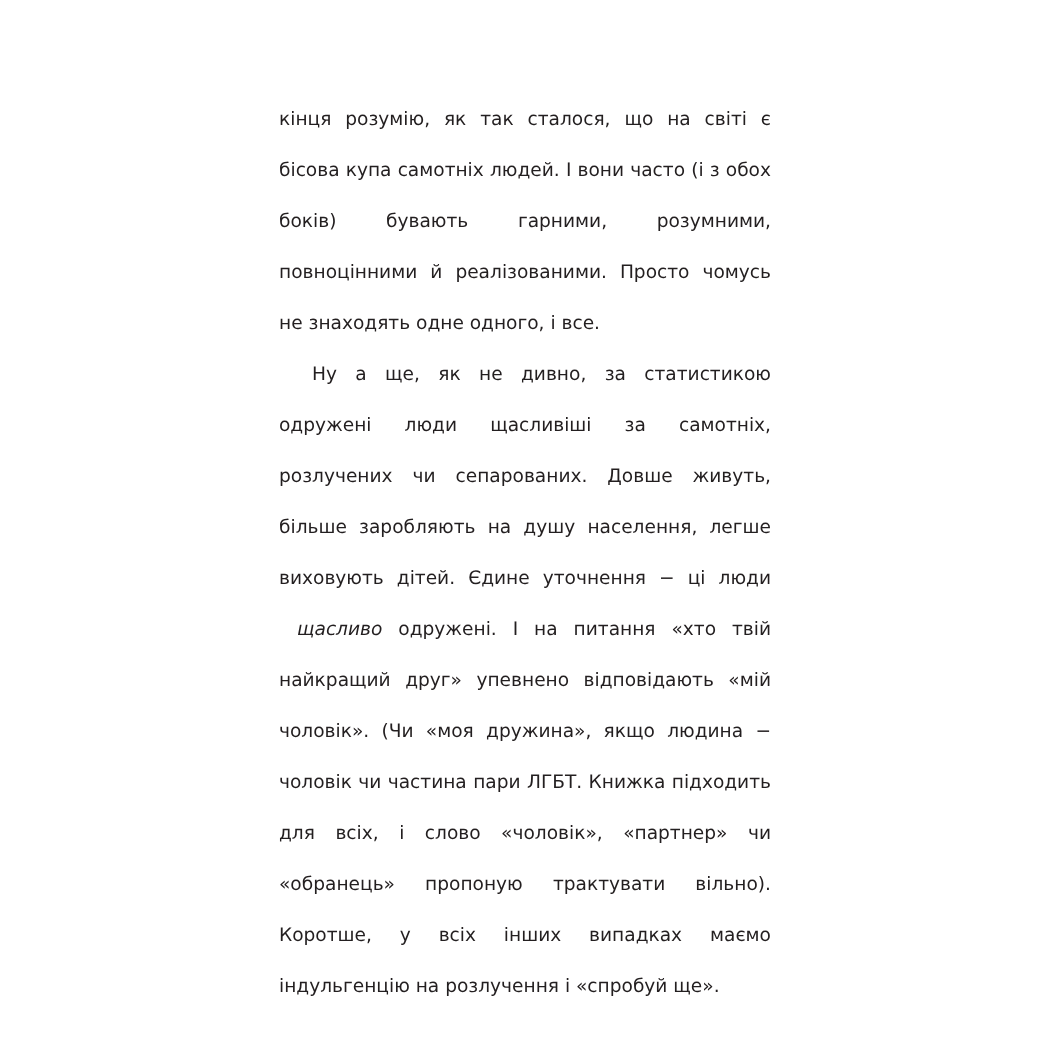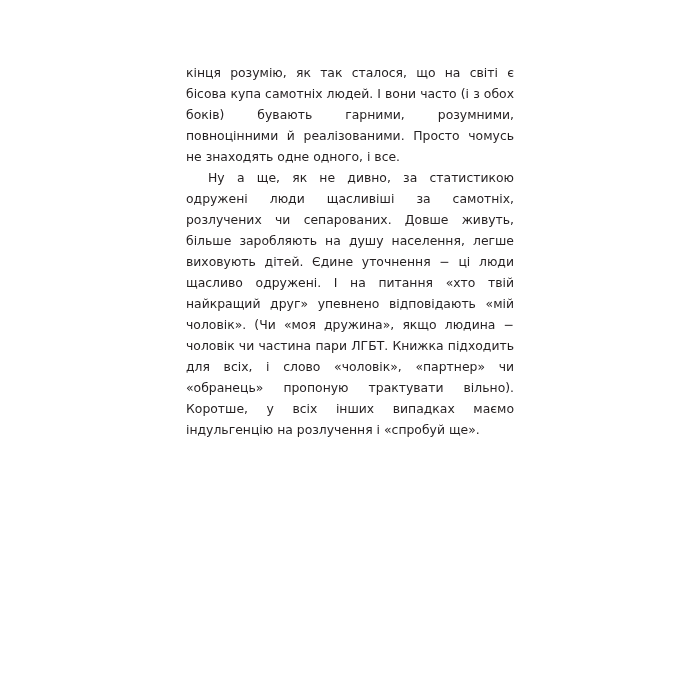--- a/index.html
+++ b/index.html
@@ -23,29 +23,31 @@
     position: absolute;
     left: 186px;
     top: 62px;
     width: 328px;
   }
   .para {
     margin: 0;
     color: #231f20;
     font-family: "DejaVu Sans", sans-serif;
     font-size: 12.4px;
-    line-height: 21px;
+    line-height: 34px;
     text-align: justify;
     text-justify: inter-word;
     hyphens: manual;
   }
   .para.indent {
     text-indent: 22px;
   }
   .para .it {
+    font-style: italic;
+    margin-left: 12px;
   }
 </style>
 </head>
 <body>
 
 <div class="page">
   <div class="text-block">
     <p class="para">кінця розумію, як так сталося, що на світі є бісова купа самотніх людей. І вони часто (і з обох боків) бувають гарними, розумними, повноцінними й реалізованими. Просто чомусь не знаходять одне одного, і все.</p>
     <p class="para indent"><span>Ну а ще, як не дивно, за статистикою одружені люди щасливіші за самотніх, розлучених чи сепарованих. Довше живуть, більше заробляють на душу населення, легше виховують дітей. Єдине уточнення − ці люди <span class="it">щасливо</span> одружені. І на питання «хто твій найкращий друг» упевнено відповідають «мій чоловік». (Чи «моя дружина», якщо людина − чоловік чи частина пари ЛГБТ. Книжка підходить для всіх, і слово «чоловік», «партнер» чи «обранець» пропоную трактувати вільно). Коротше, у всіх інших випадках маємо індульгенцію на розлучення і «спробуй ще».</span></p>
   </div>

